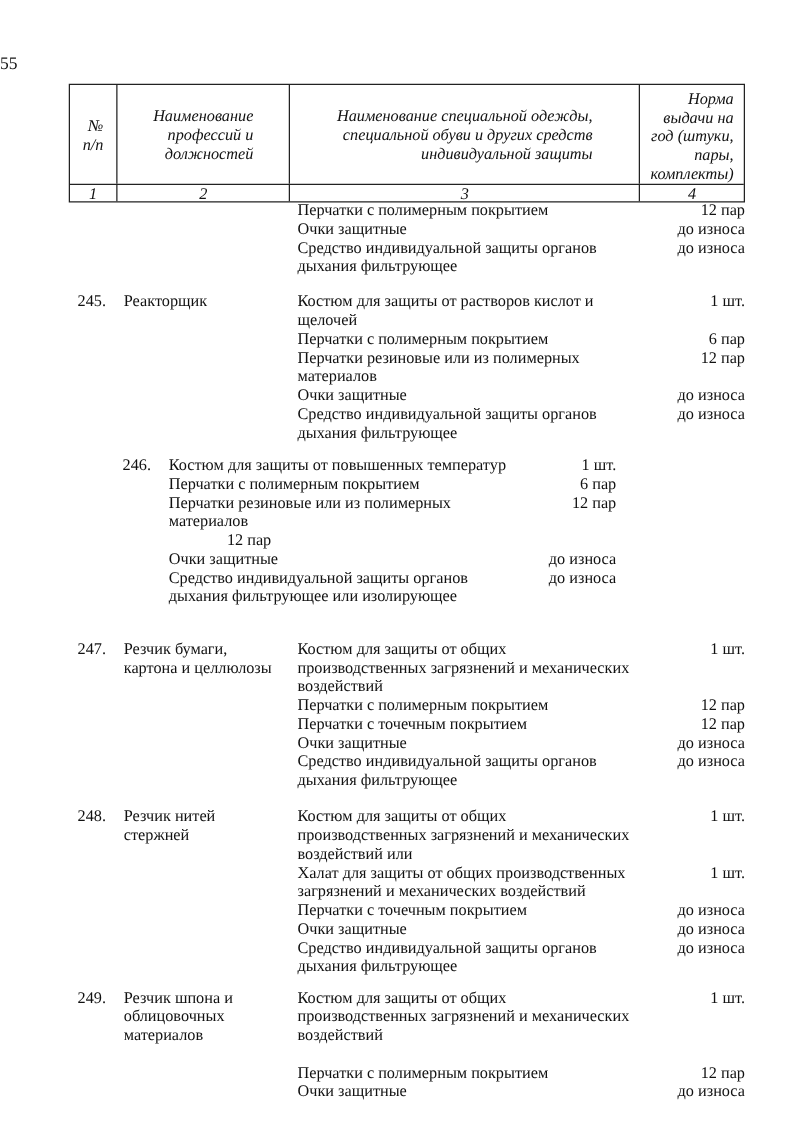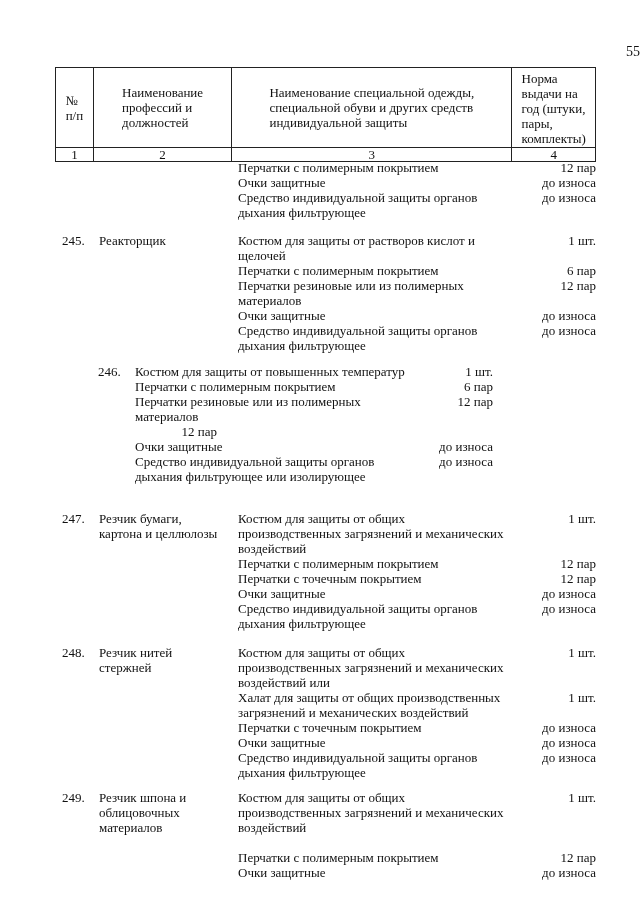--- a/index.html
+++ b/index.html
@@ -3,28 +3,28 @@
 <meta charset="utf-8">
 <style>
   html, body { margin: 0; padding: 0; background: #ffffff; }
   body {
     width: 640px; height: 905px; position: relative; overflow: hidden;
     font-family: "Liberation Serif", "DejaVu Serif", serif;
     color: #111; font-size: 13px;
   }
   .page-number {
     position: absolute; top: 44px; left: 0; width: 640px;
-    text-align: right; font-size: 14px;
+    text-align: left; font-size: 14px;
   }
   .table-head {
     position: absolute; left: 55px; top: 67px; width: 541px;
     border: 1px solid #222; box-sizing: border-box;
   }
   .hrow { display: flex; }
-  .hrow .c { box-sizing: border-box; border-right: 1px solid #222; text-align: left; display: flex; align-items: center; justify-content: center; line-height: 15px; }
+  .hrow .c { box-sizing: border-box; border-right: 1px solid #222; text-align: right; display: flex; align-items: center; justify-content: center; line-height: 15px; font-style: italic; }
   .hrow .c:last-child { border-right: none; }
   .hrow.main { height: 79px; border-bottom: 1px solid #222; }
   .hrow.nums { height: 13px; }
   .hrow.nums .c { line-height: 13px; font-size: 13px; }
   .w1 { width: 38px; }
   .w2 { width: 139px; }
   .w3 { width: 281px; }
   .w4 { width: 83px; }
   .hrow.main .w4 { padding-top: 1px; }
   .body-rows { position: absolute; left: 55px; top: 160px; width: 541px; }

